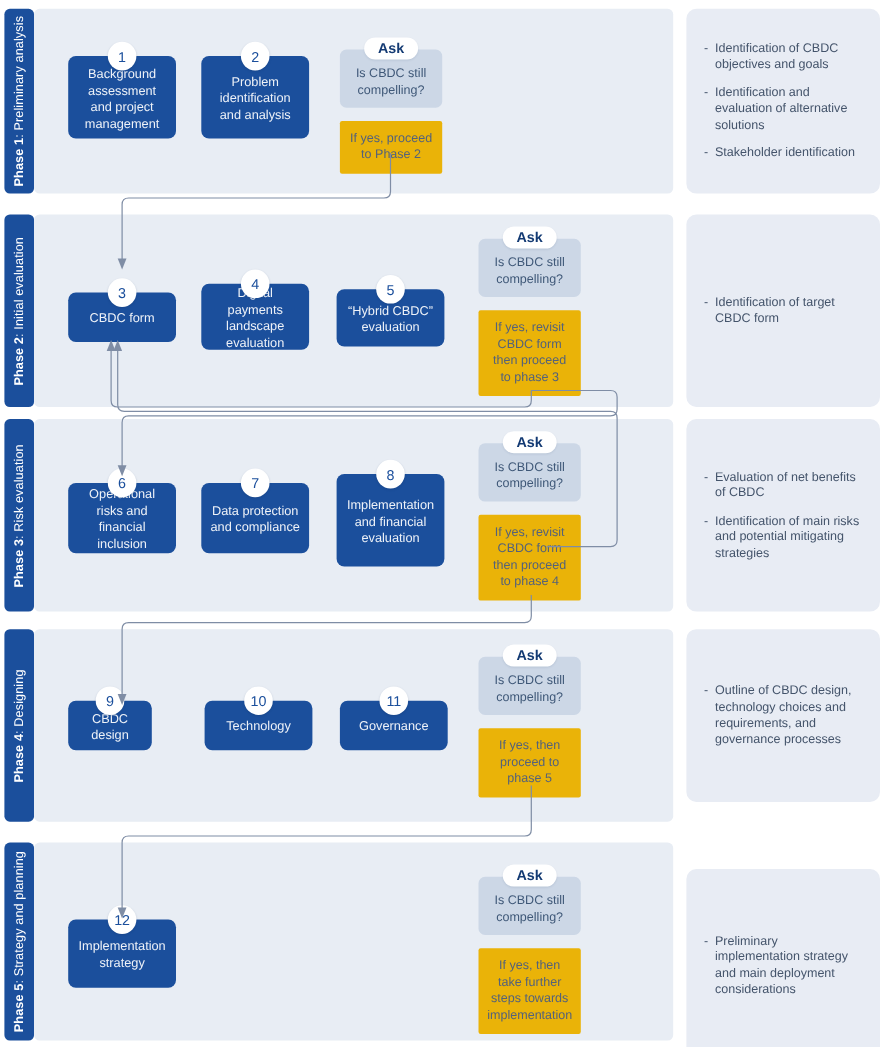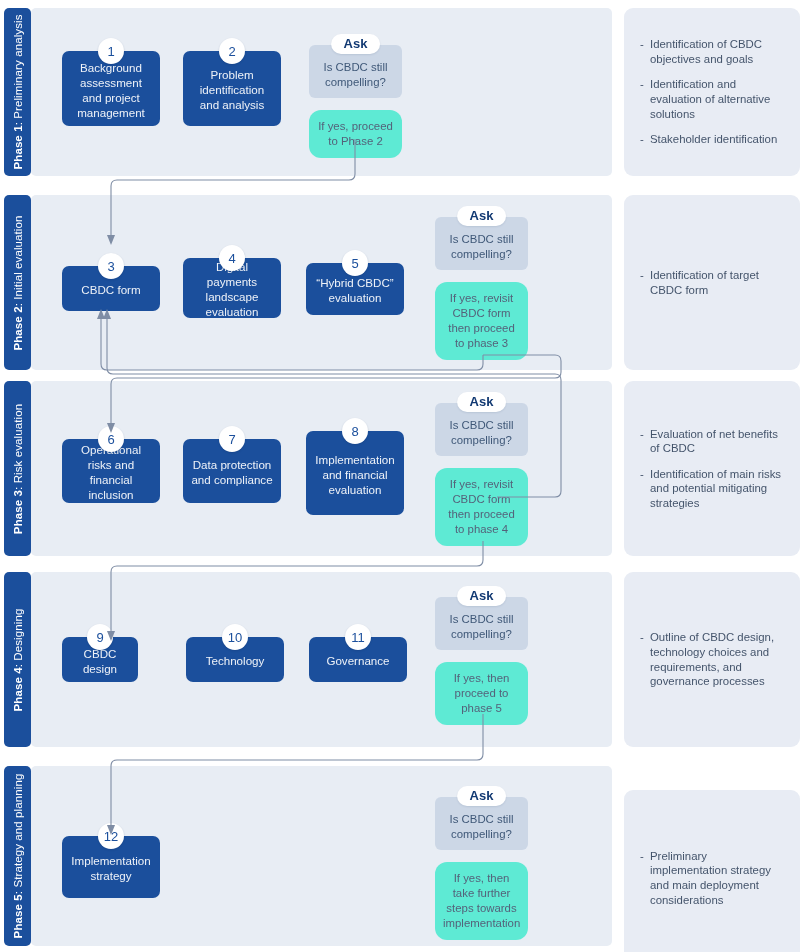--- a/index.html
+++ b/index.html
@@ -139,22 +139,22 @@
     font-size:11.4px;
     line-height:15px;
     text-align:center;
     padding:15px 6px 8px;
     box-sizing:border-box;
   }
   .ask-a{
     position:absolute;
     left:0;
     right:0;
-    background:#5eead4;
-    border-radius:12px;
+    background:#eab308;
+    border-radius:2px;
     color:#54627a;
     font-size:11.4px;
     line-height:15px;
     text-align:center;
     padding:9px 8px;
     box-sizing:border-box;
   }
 
   
   #wires{
@@ -286,21 +286,21 @@
         <span class="badge">11</span>
         <span class="label">Governance</span>
       </div>
       <div class="ask" style="left:404px;top:14px;width:93px;height:130px;">
         <div class="ask-title">Ask</div>
         <div class="ask-q">Is CBDC still compelling?</div>
         <div class="ask-a" style="top:76px;">If yes, then proceed to phase 5</div>
       </div>
     </div>
   </div>
-  <div class="notes" style="left:624px;top:572px;width:176px;height:175px;">
+  <div class="notes" style="left:624px;top:572px;width:176px;height:157px;">
     <ul>
       <li>Outline of CBDC design, technology choices and requirements, and governance processes</li>
     </ul>
   </div>
 
   <div class="phase" style="top:766px;height:180px;width:612px;">
     <div class="phase-tab" style="height:180px;">
       <span class="vtext">
         <b>Phase 5</b><span>: Strategy and planning</span>
       </span>

